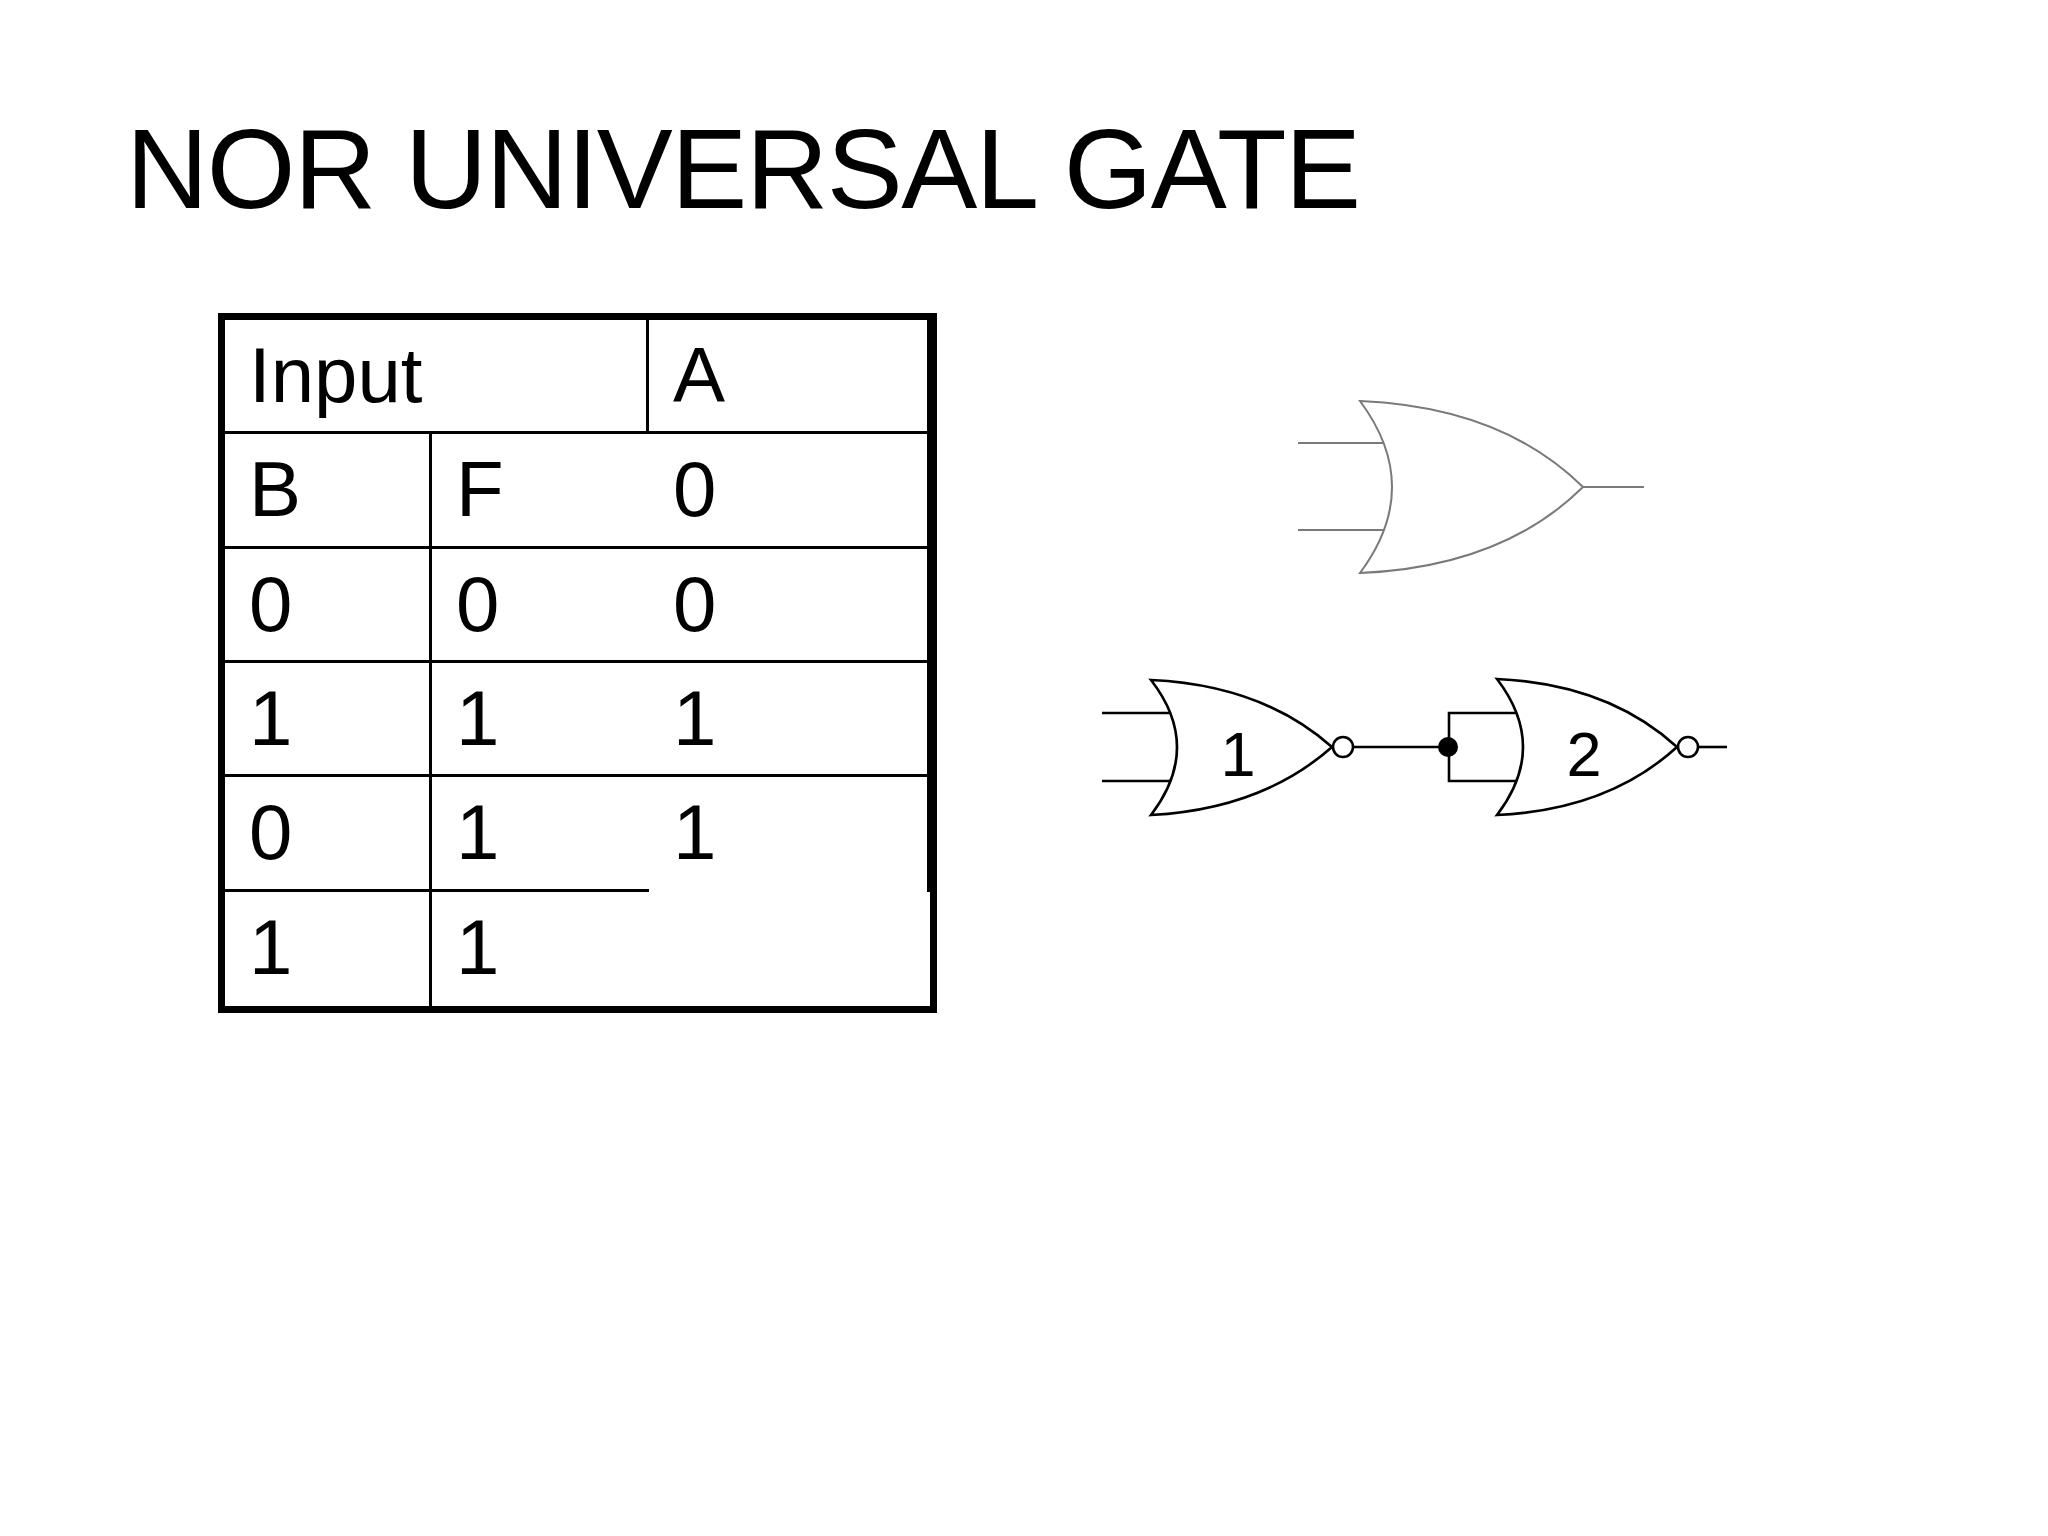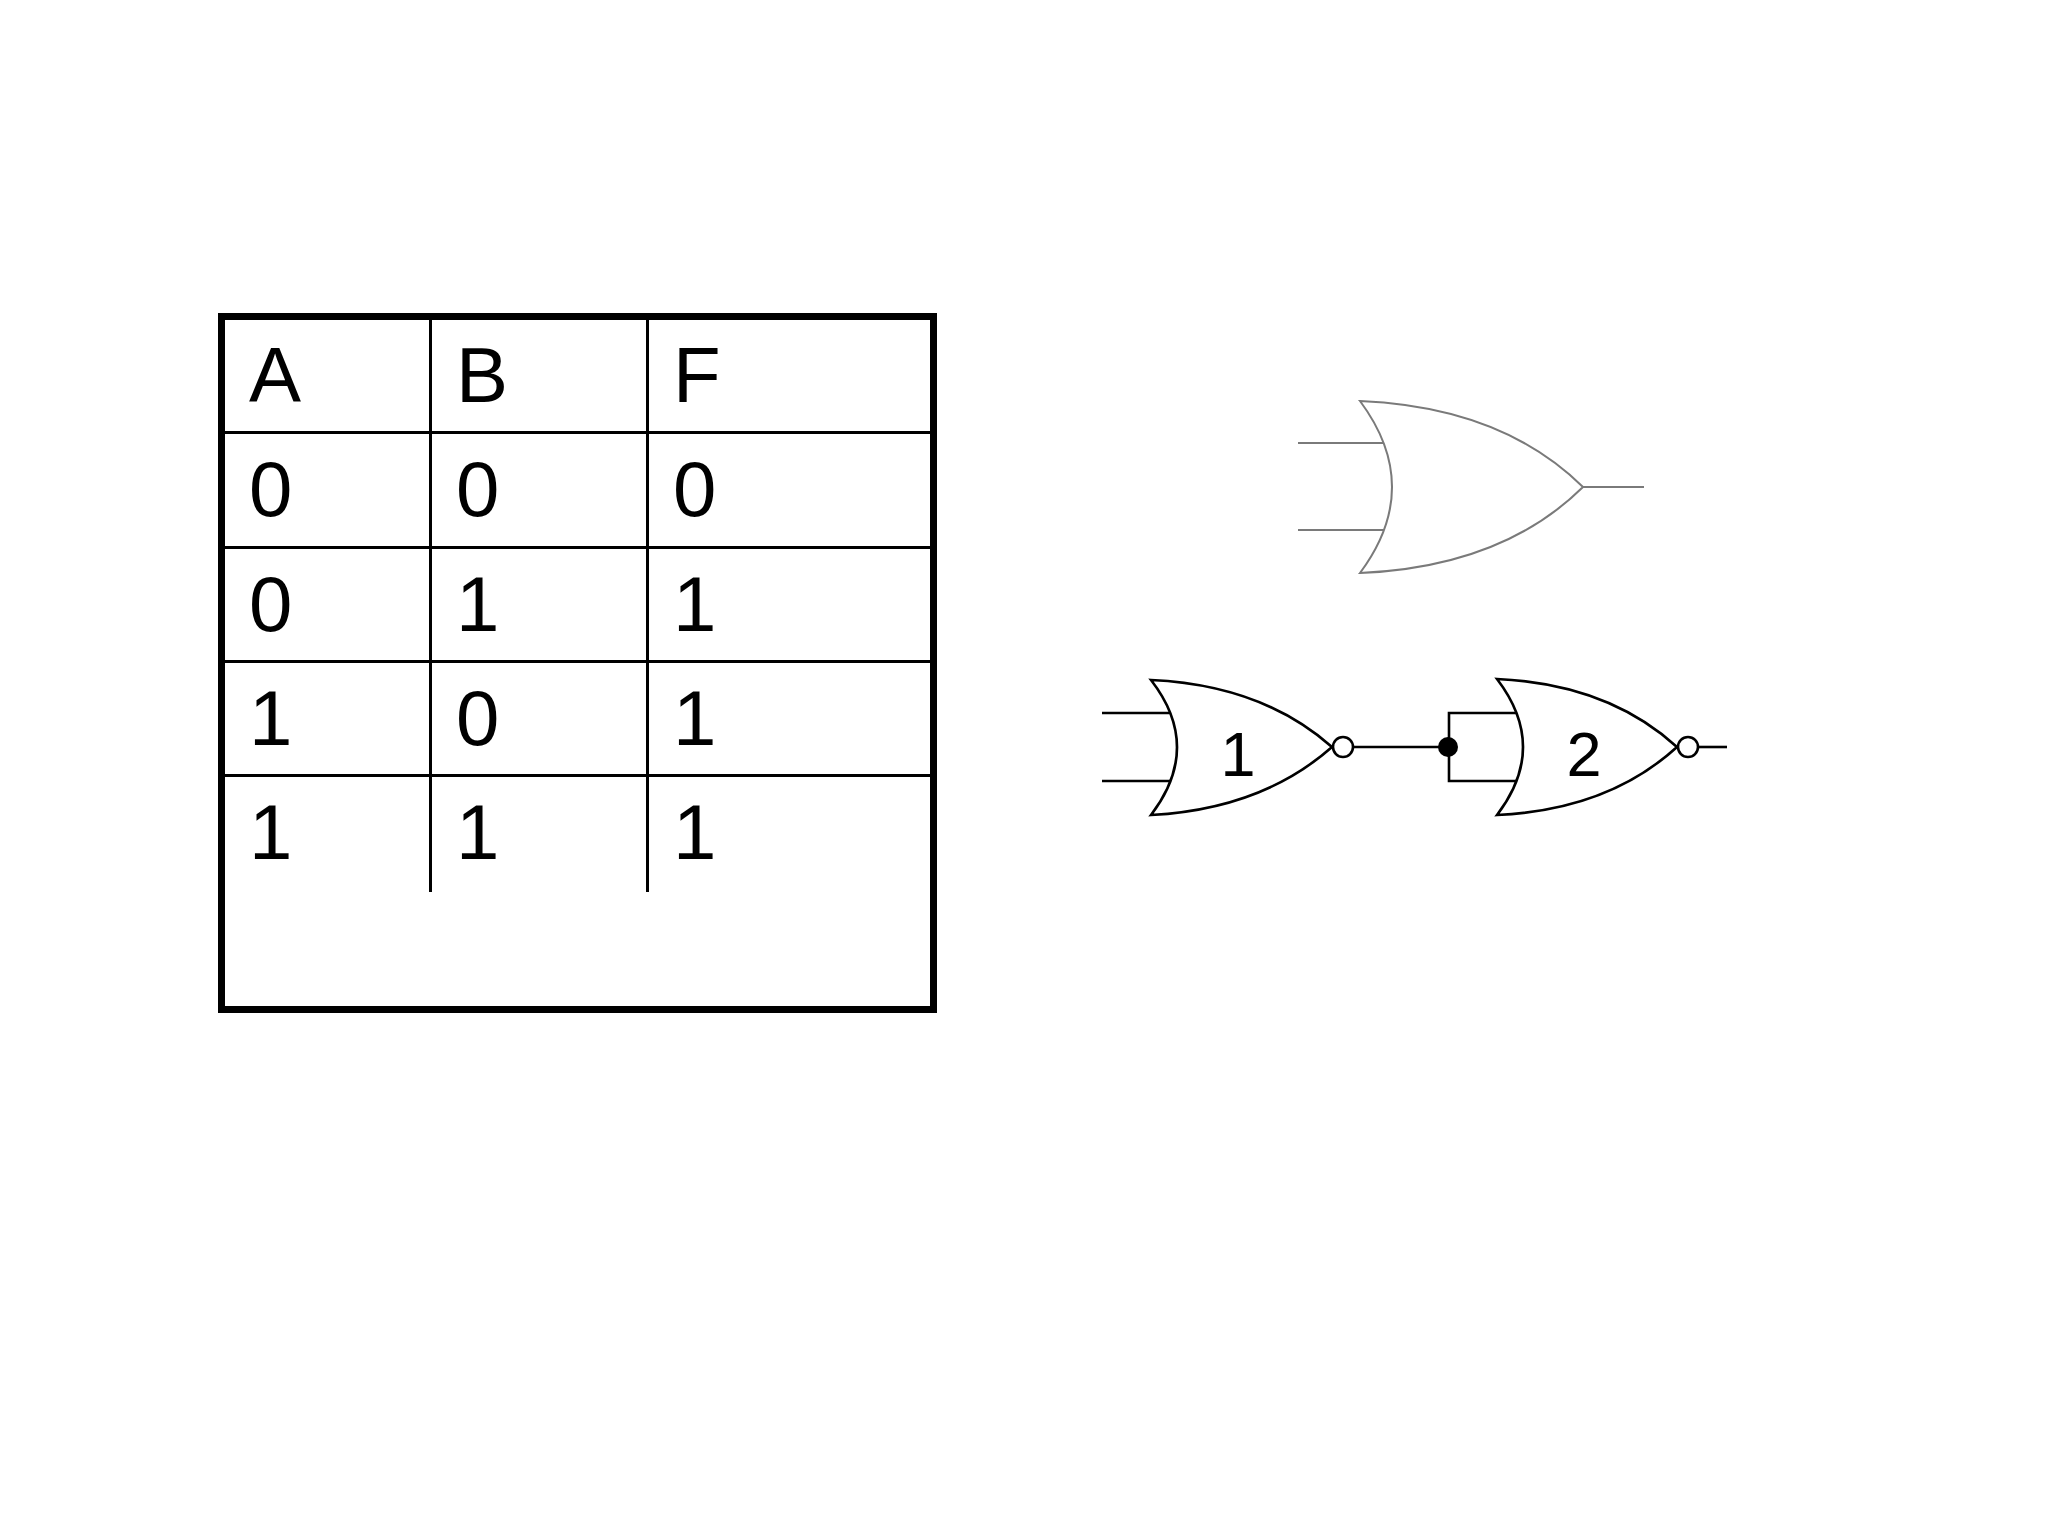--- a/index.html
+++ b/index.html
@@ -65,23 +65,25 @@
     font-family: "Liberation Sans", sans-serif;
     font-size: 63px;
     fill: #000000;
   }
 </style>
 </head>
 <body>
 
 <div class="slide">
 
+  <div class="title">NOR UNIVERSAL GATE</div>
 
   <div class="truth-table">
 
+    <div class="tcell span2">Input</div>
 
     <div class="tcell">A</div>
     <div class="tcell">B</div>
     <div class="tcell c-last">F</div>
 
     <div class="tcell">0</div>
     <div class="tcell">0</div>
     <div class="tcell c-last">0</div>
 
     <div class="tcell">0</div>

